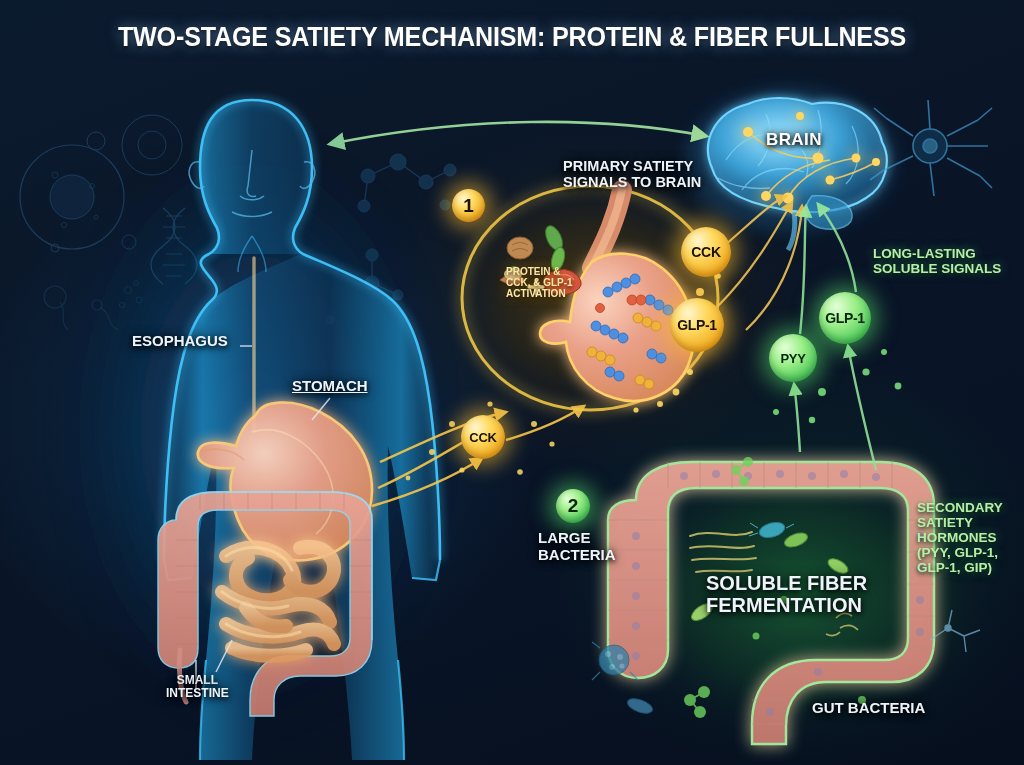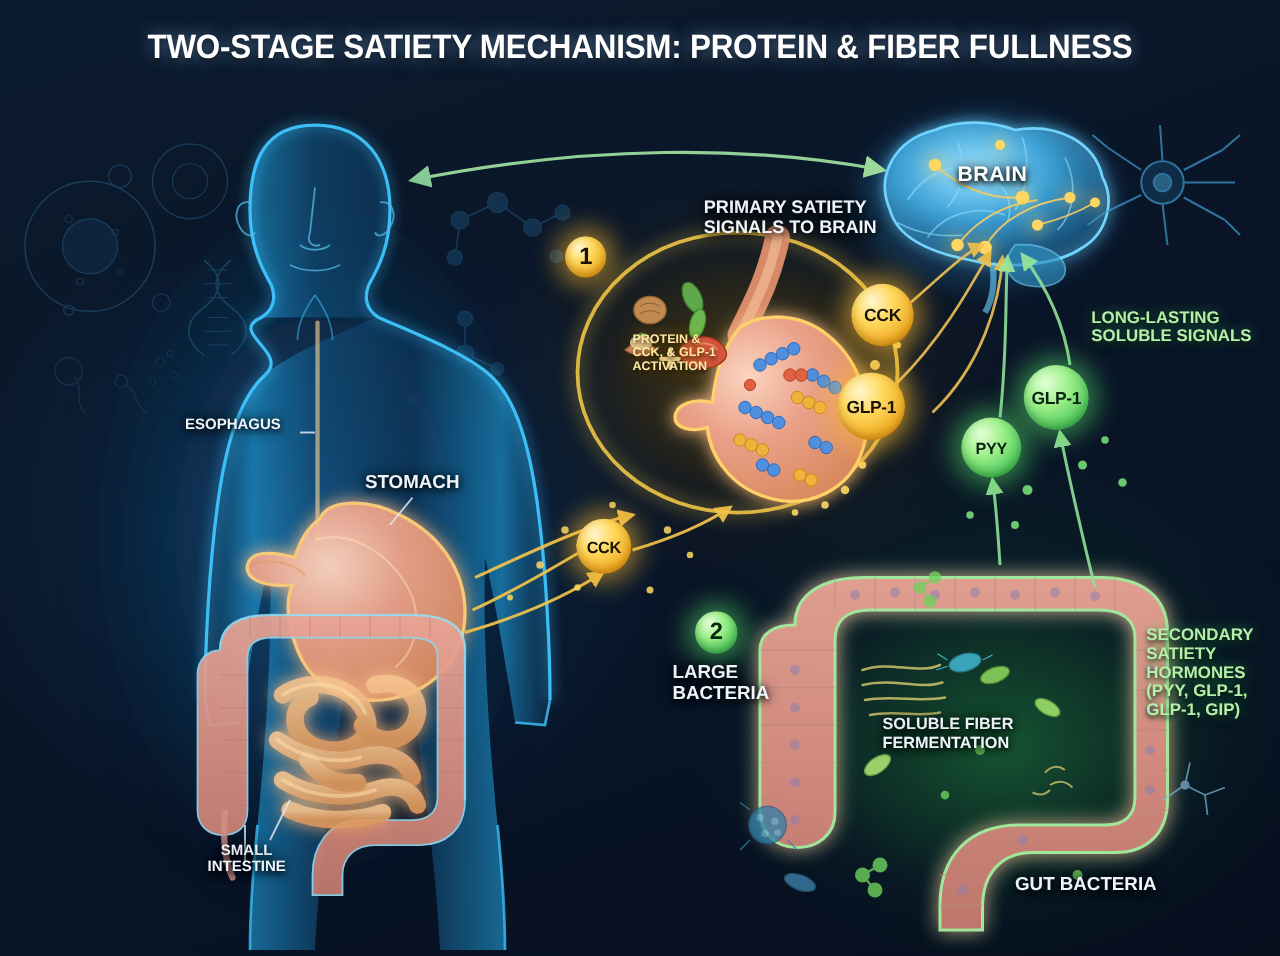--- a/index.html
+++ b/index.html
@@ -554,40 +554,40 @@
     <g stroke="#dfe8f2" stroke-width="1.5" fill="none" opacity="0.85">
       <path d="M240,346 L252,346"></path>
       <path d="M330,398 L312,420"></path>
       <path d="M216,672 L232,640"></path>
       <path d="M196,660 L196,690"></path>
     </g>
   </svg>
 
   <div class="title">TWO-STAGE SATIETY MECHANISM: PROTEIN &amp; FIBER FULLNESS</div>
 
-  <div class="lbl lbl-white" style="left:148px; top:333px; font-size:12px;">ESOPHAGUS</div>
-  <div class="lbl lbl-white" style="left:292px; top:378px; font-size:15px;">STOMACH</div>
+  <div class="lbl lbl-white" style="left:132px; top:333px; font-size:15px;">ESOPHAGUS</div>
+  <div class="lbl lbl-white" style="left:292px; top:378px; font-size:15px;text-decoration:underline;">STOMACH</div>
   <div class="lbl lbl-white" style="left:166px; top:674px; font-size:12px; text-align:center;">SMALL
 INTESTINE</div>
 
   <div class="lbl lbl-white" style="left:563px; top:134px; font-size:14.5px;margin-top:24px;">PRIMARY SATIETY
 SIGNALS TO BRAIN</div>
   <div class="brainword" style="left:766px; top:130px;">BRAIN</div>
   <div class="lbl lbl-green" style="left:873px; top:246px; font-size:13.5px;">LONG-LASTING
 SOLUBLE SIGNALS</div>
 
   <div class="chip chip-gold" style="left:452px; top:189px; width:33px; height:33px; font-size:19px;">1</div>
   <div class="lbl lbl-gold" style="left:489px; top:266px; font-size:10px;margin-left:17px;">PROTEIN &amp;
 CCK, &amp; GLP-1
 ACTIVATION</div>
 
   <div class="chip chip-green" style="left:556px; top:489px; width:34px; height:34px; font-size:19px;">2</div>
   <div class="lbl lbl-white" style="left:538px; top:530px; font-size:15px;">LARGE
 BACTERIA</div>
-  <div class="lbl lbl-white" style="left:706px; top:572px; font-size:13px;">SOLUBLE FIBER
+  <div class="lbl lbl-white" style="left:706px; top:572px; font-size:20px;">SOLUBLE FIBER
 FERMENTATION</div>
   <div class="lbl lbl-green" style="left:917px; top:500px; font-size:13.5px;">SECONDARY
 SATIETY
 HORMONES
 (PYY, GLP-1,
 GLP-1, GIP)</div>
   <div class="lbl lbl-white" style="left:812px; top:700px; font-size:15px;">GUT BACTERIA</div>
 
   <div id="chips">
       <div class="chip chip-gold" style="left: 461px; top: 415px; width: 44px; height: 44px; font-size: 13px;">CCK</div>

